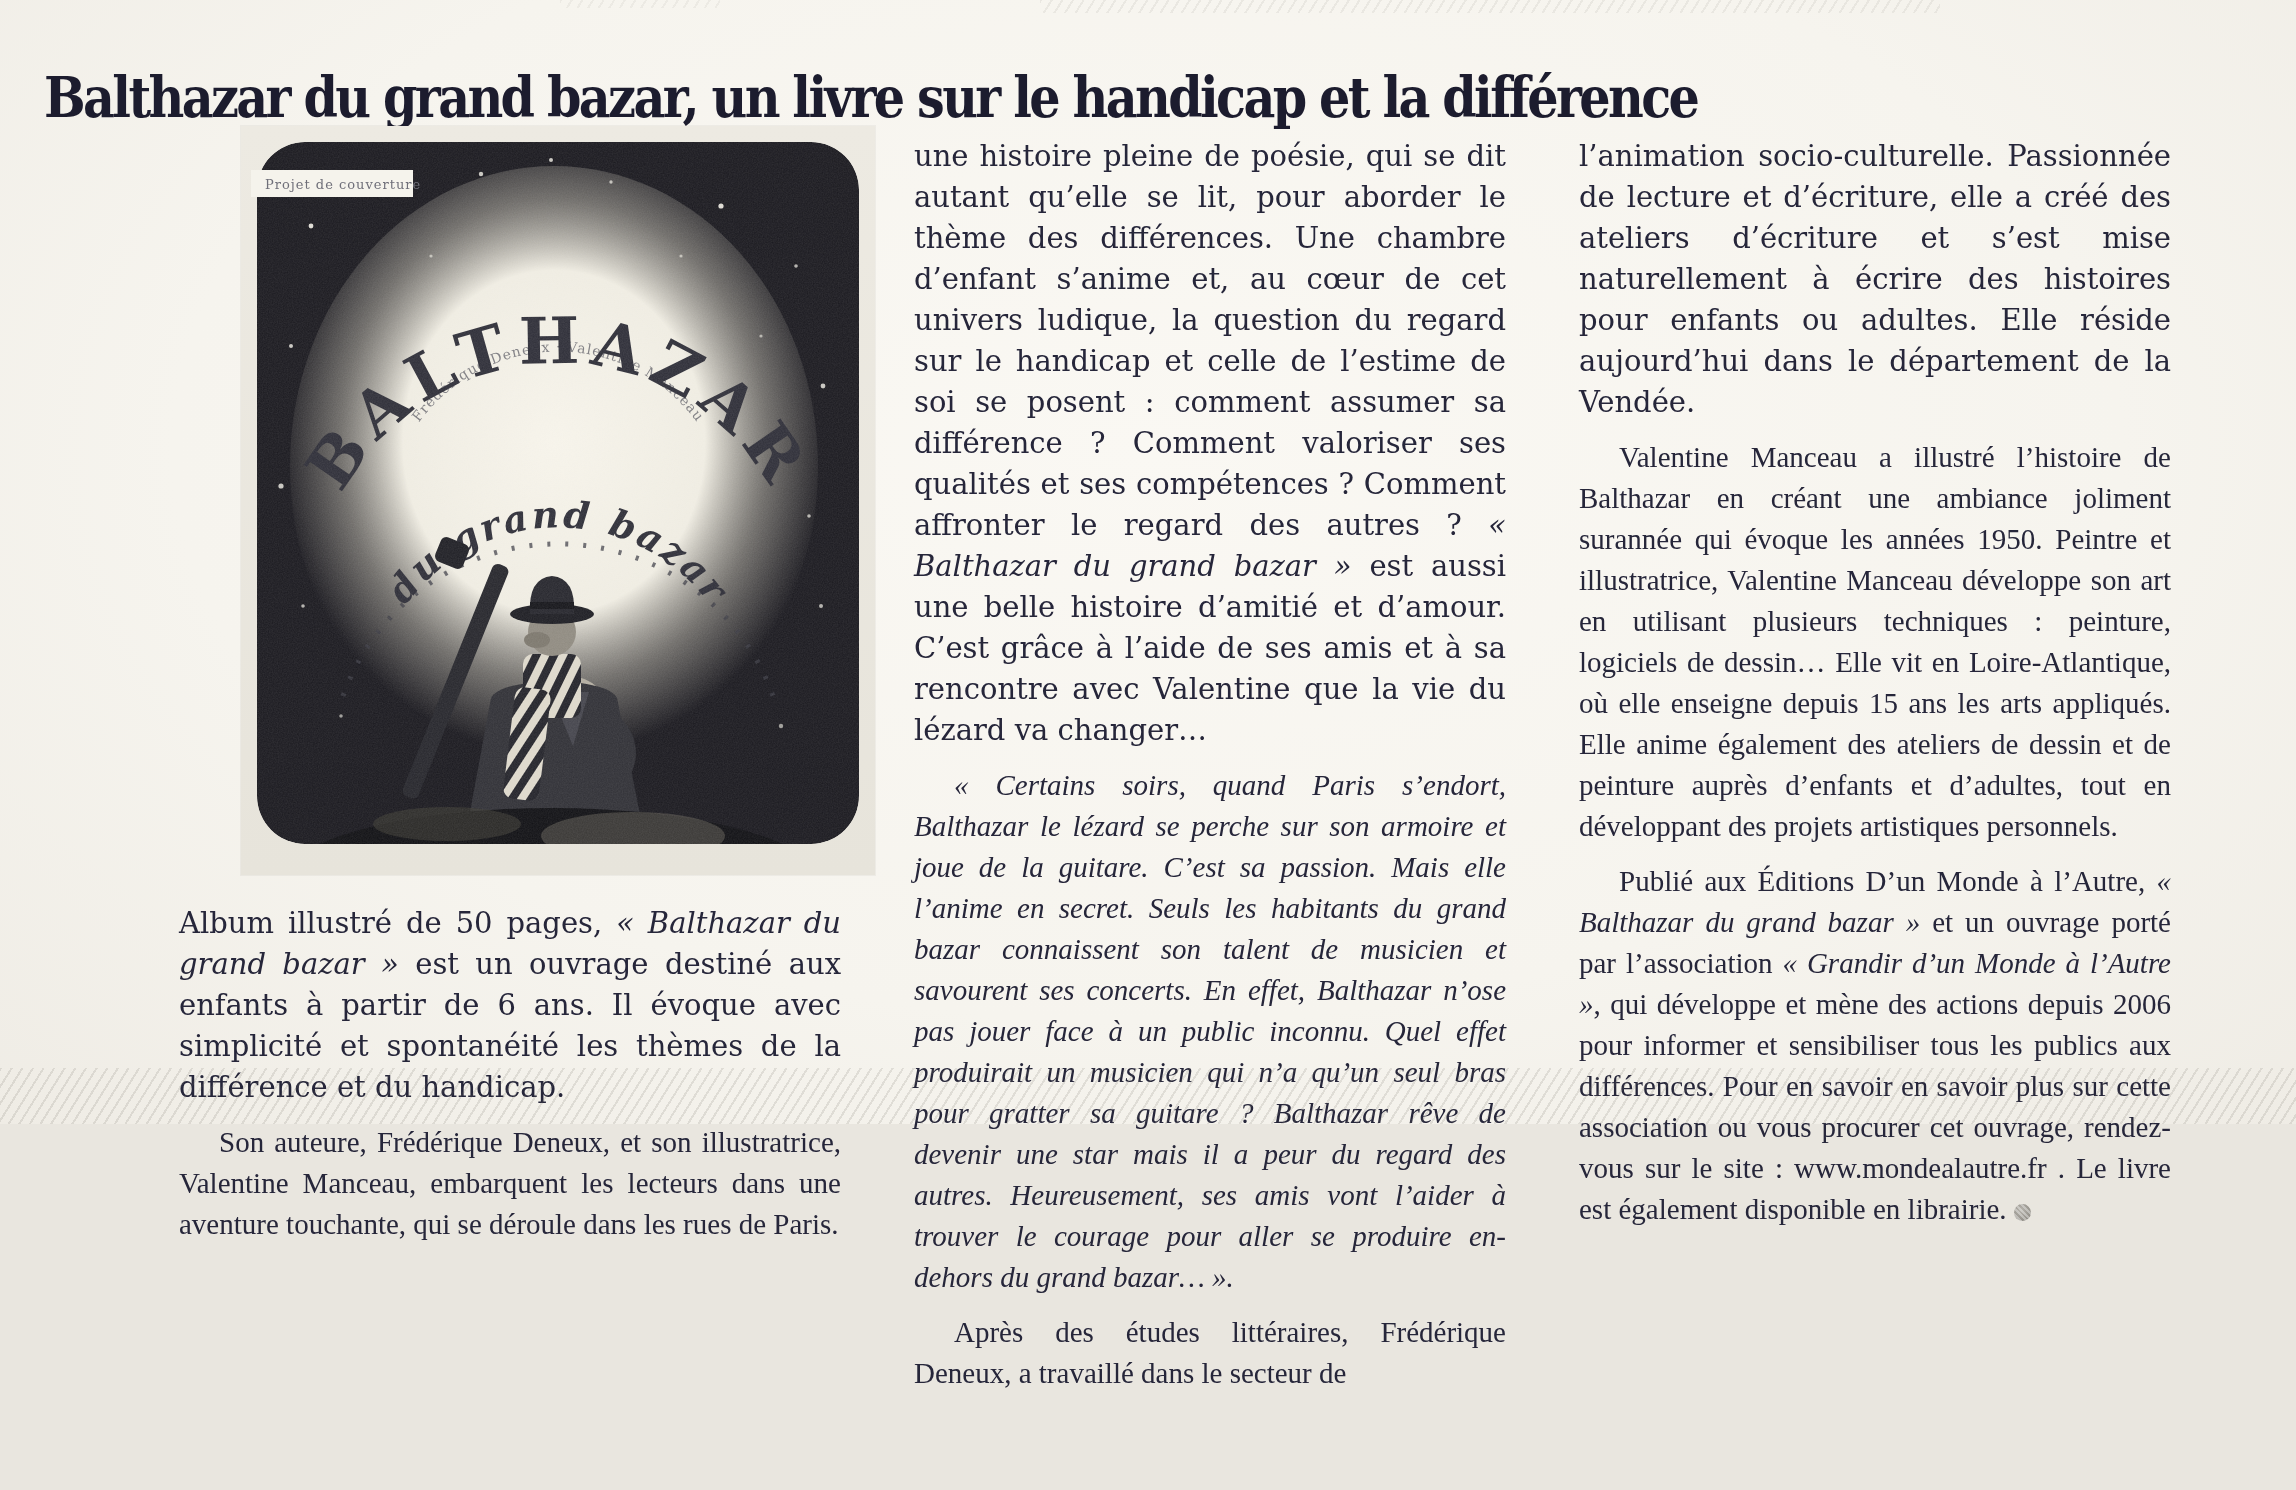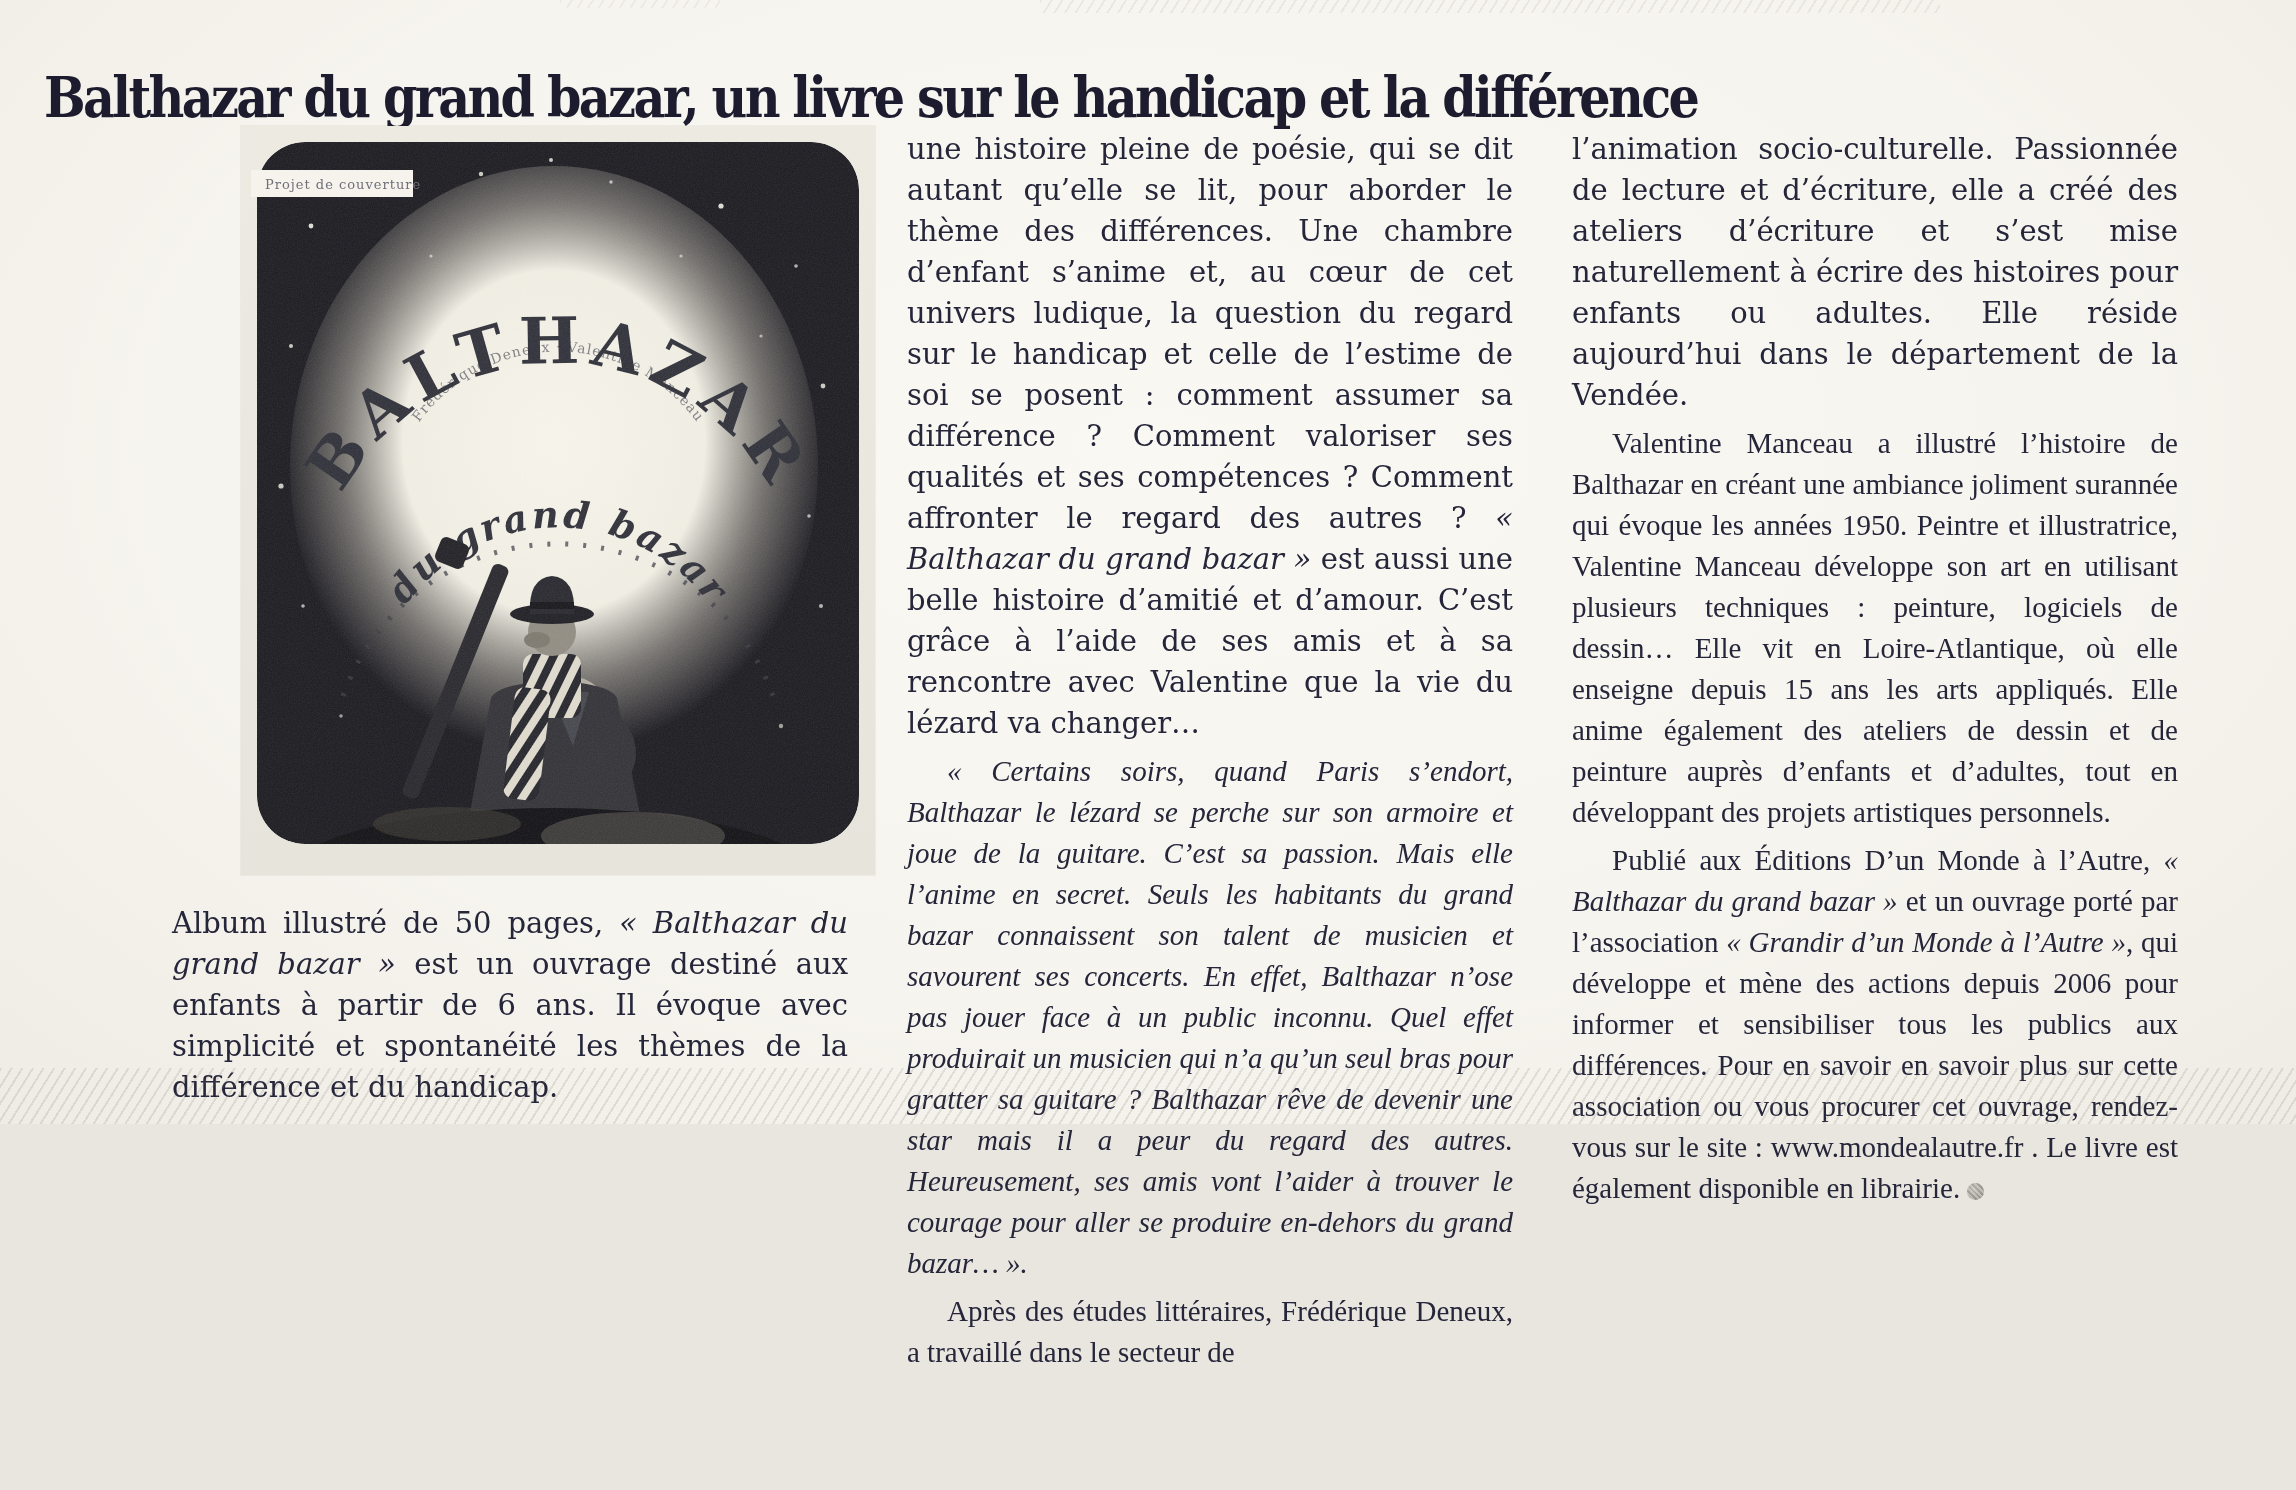--- a/index.html
+++ b/index.html
@@ -29,21 +29,21 @@
     transform:scaleX(.88);transform-origin:left top;
     color:#1c1c2e;
   }
   .columns{
     position:absolute;left:165px;top:122px;display:flex;gap:45px;
   }
   .col{font-size:29px;line-height:41px;text-align:justify;color:#26263a;}
   .col1{width:690px;}
   .col2{width:620px;}
   .col3{width:620px;}
-  .para{margin:7px;}
+  .para{margin:14px;}
   .para.indent{text-indent:40px;font-family:Liberation Serif, serif;}
   .para em{font-style:italic;}
 
   
   .cover-wrap{
     width:614px;margin:4px 0 28px 76px;padding:10px 10px 14px 10px;
     background:linear-gradient(180deg,#edeae2 0%,#e7e4db 100%);
     box-shadow:0 0 0 1px rgba(0,0,0,.04);
   }
   .end-dot{
@@ -166,20 +166,21 @@
           </g>
 
           <g>
             <rect x="0" y="34" width="162" height="27" fill="#f5f3ec"></rect>
             <text x="14" y="53" font-size="13" fill="#6f6f79" letter-spacing="1">Projet de couverture</text>
           </g>
         </svg>
       </div>
 
       <p class="para"><span>Album illustré de 50 pages, </span><em>« Balthazar du grand bazar »</em><span> est un ouvrage destiné aux enfants à partir de 6 ans. Il évoque avec simplicité et spontanéité les thèmes de la différence et du handicap.</span></p>
+      <p class="para indent"><span>Son auteure, Frédérique Deneux, et son illustratrice, Valentine Manceau, embarquent les lecteurs dans une aventure touchante, qui se déroule dans les rues de Paris.</span></p>
     </div>
 
     <div class="col col2">
       <p class="para"><span>une histoire pleine de poésie, qui se dit autant qu’elle se lit, pour aborder le thème des différences. Une chambre d’enfant s’anime et, au cœur de cet univers ludique, la question du regard sur le handicap et celle de l’estime de soi se posent : comment assumer sa différence ? Comment valoriser ses qualités et ses compétences ? Comment affronter le regard des autres ? </span><em>« Balthazar du grand bazar »</em><span> est aussi une belle histoire d’amitié et d’amour. C’est grâce à l’aide de ses amis et à sa rencontre avec Valentine que la vie du lézard va changer…</span></p>
       <p class="para indent"><em>« Certains soirs, quand Paris s’endort, Balthazar le lézard se perche sur son armoire et joue de la guitare. C’est sa passion. Mais elle l’anime en secret. Seuls les habitants du grand bazar connaissent son talent de musicien et savourent ses concerts. En effet, Balthazar n’ose pas jouer face à un public inconnu. Quel effet produirait un musicien qui n’a qu’un seul bras pour gratter sa guitare ? Balthazar rêve de devenir une star mais il a peur du regard des autres. Heureusement, ses amis vont l’aider à trouver le courage pour aller se produire en-dehors du grand bazar… ».</em></p>
       <p class="para indent"><span>Après des études littéraires, Frédérique Deneux, a travaillé dans le secteur de</span></p>
     </div>
 
     <div class="col col3">
       <p class="para"><span>l’animation socio-culturelle. Passionnée de lecture et d’écriture, elle a créé des ateliers d’écriture et s’est mise naturellement à écrire des histoires pour enfants ou adultes. Elle réside aujourd’hui dans le département de la Vendée.</span></p>

